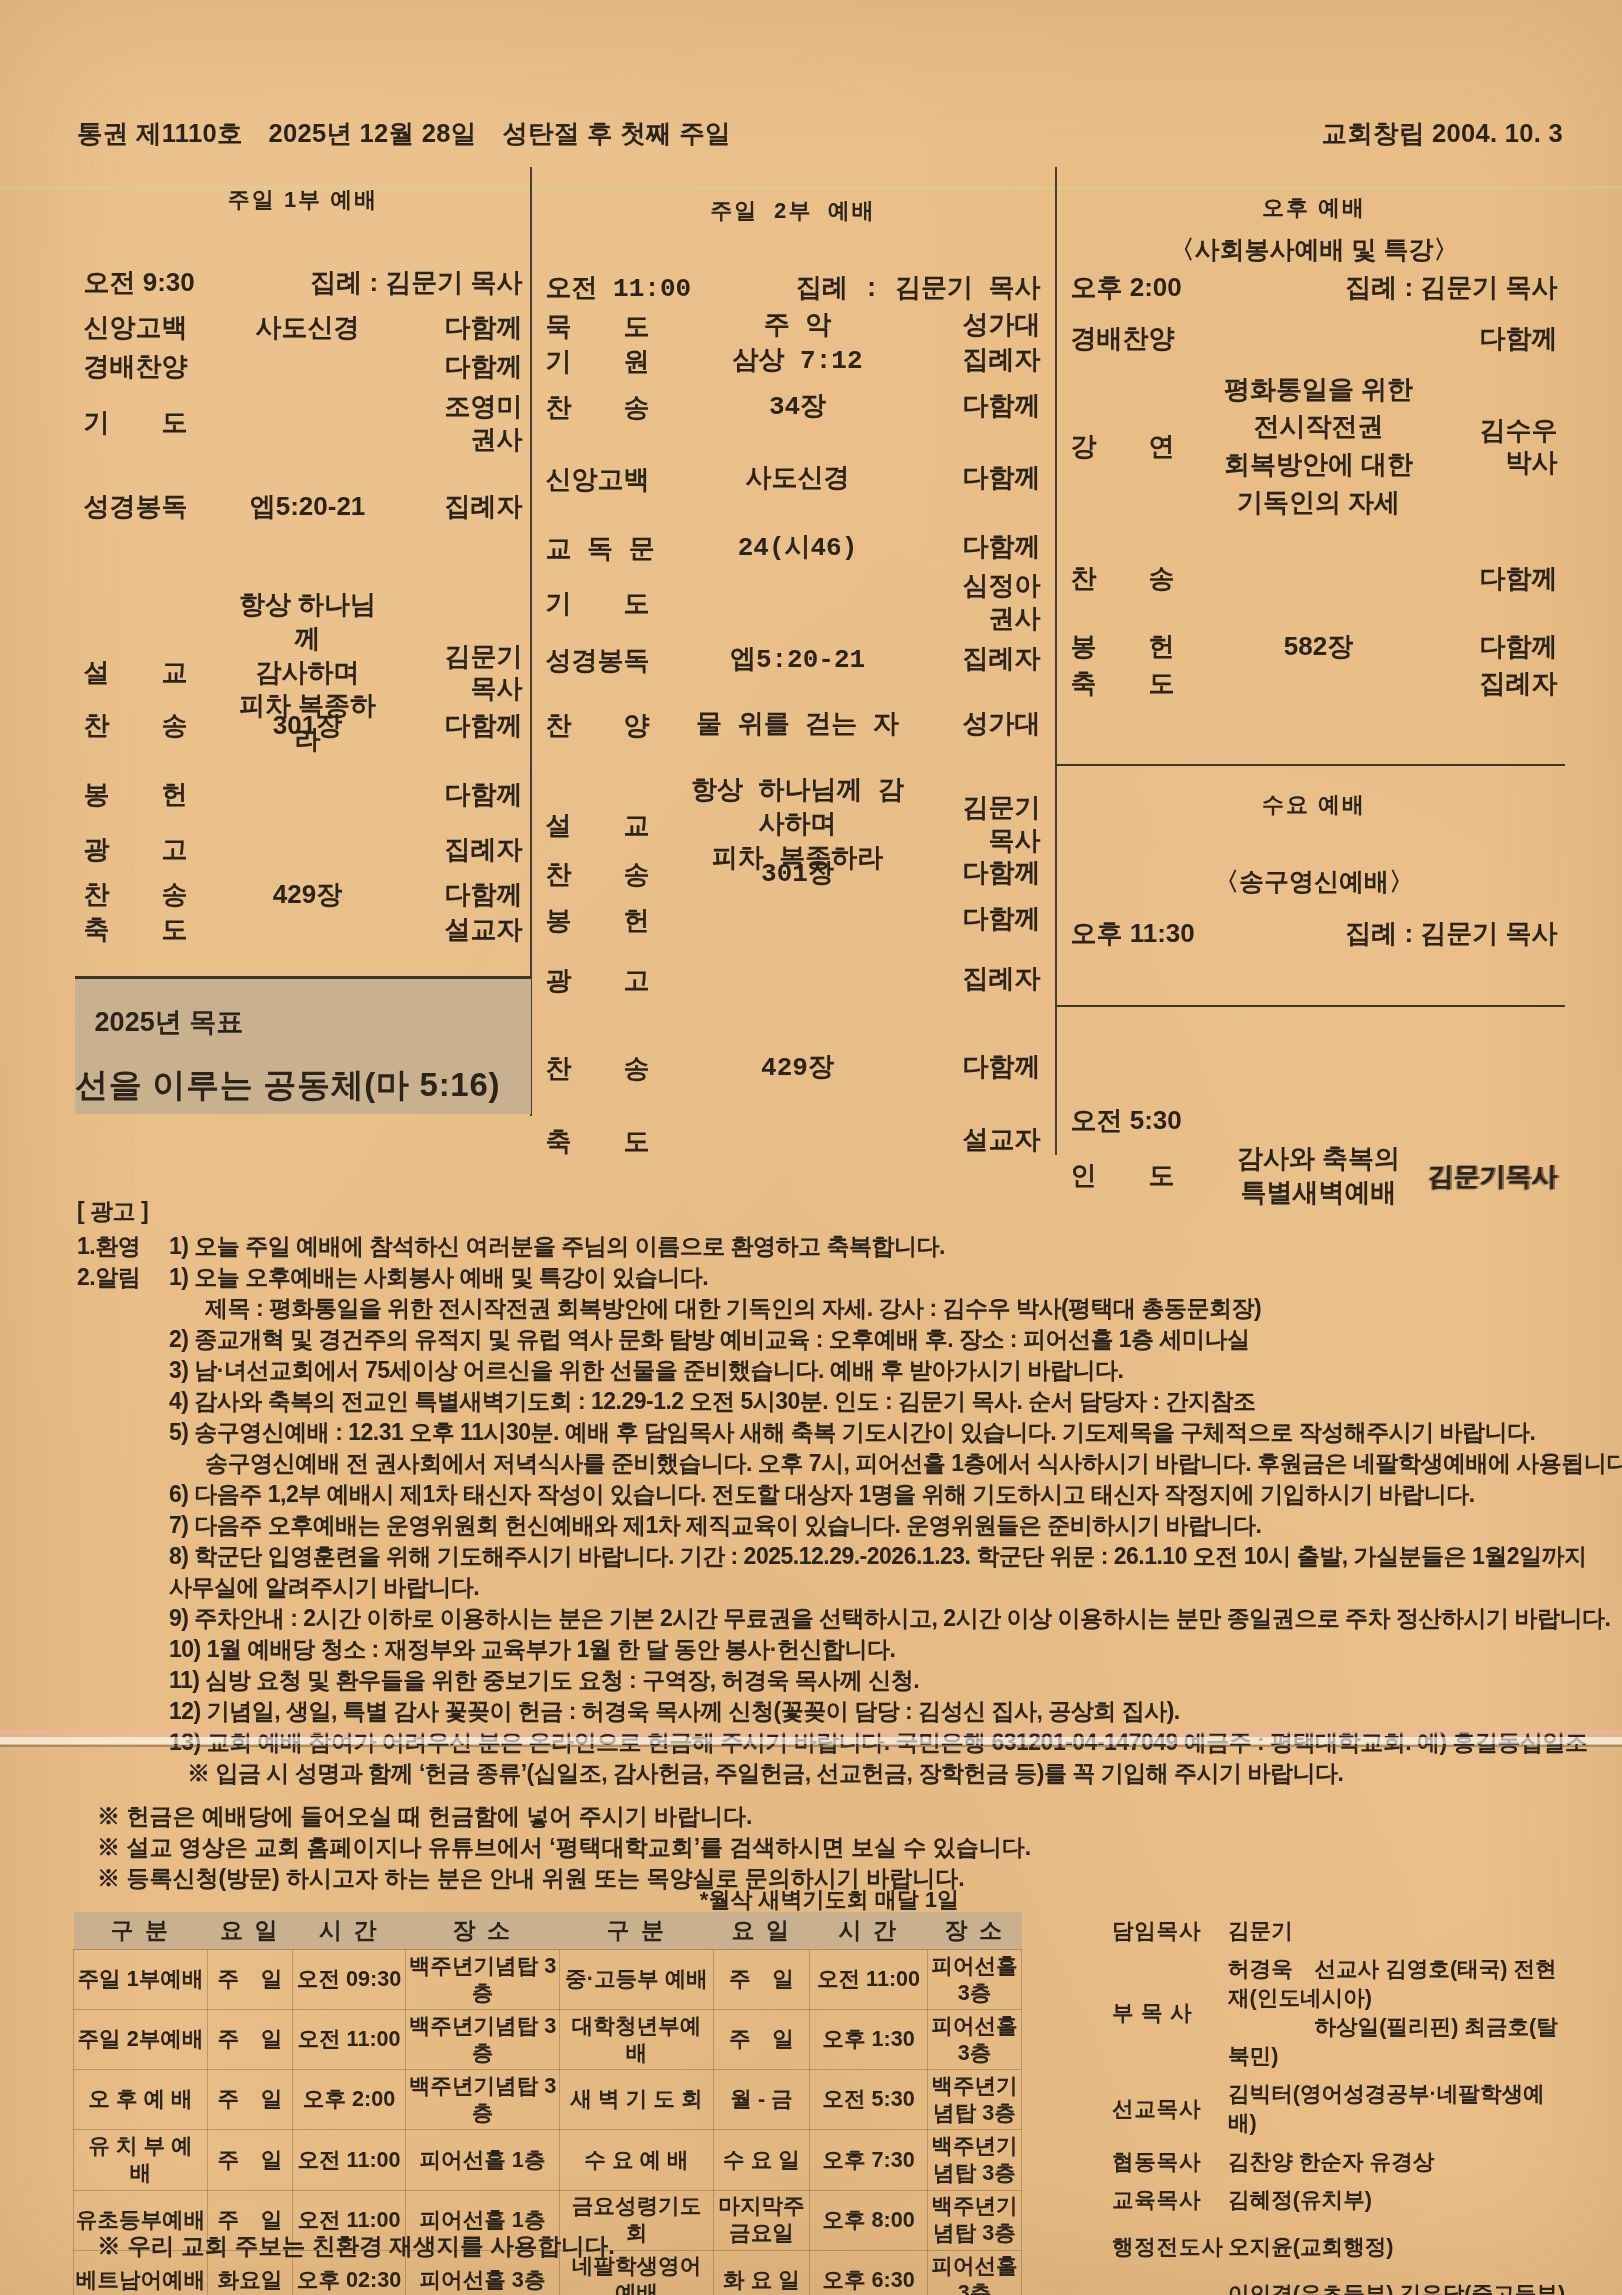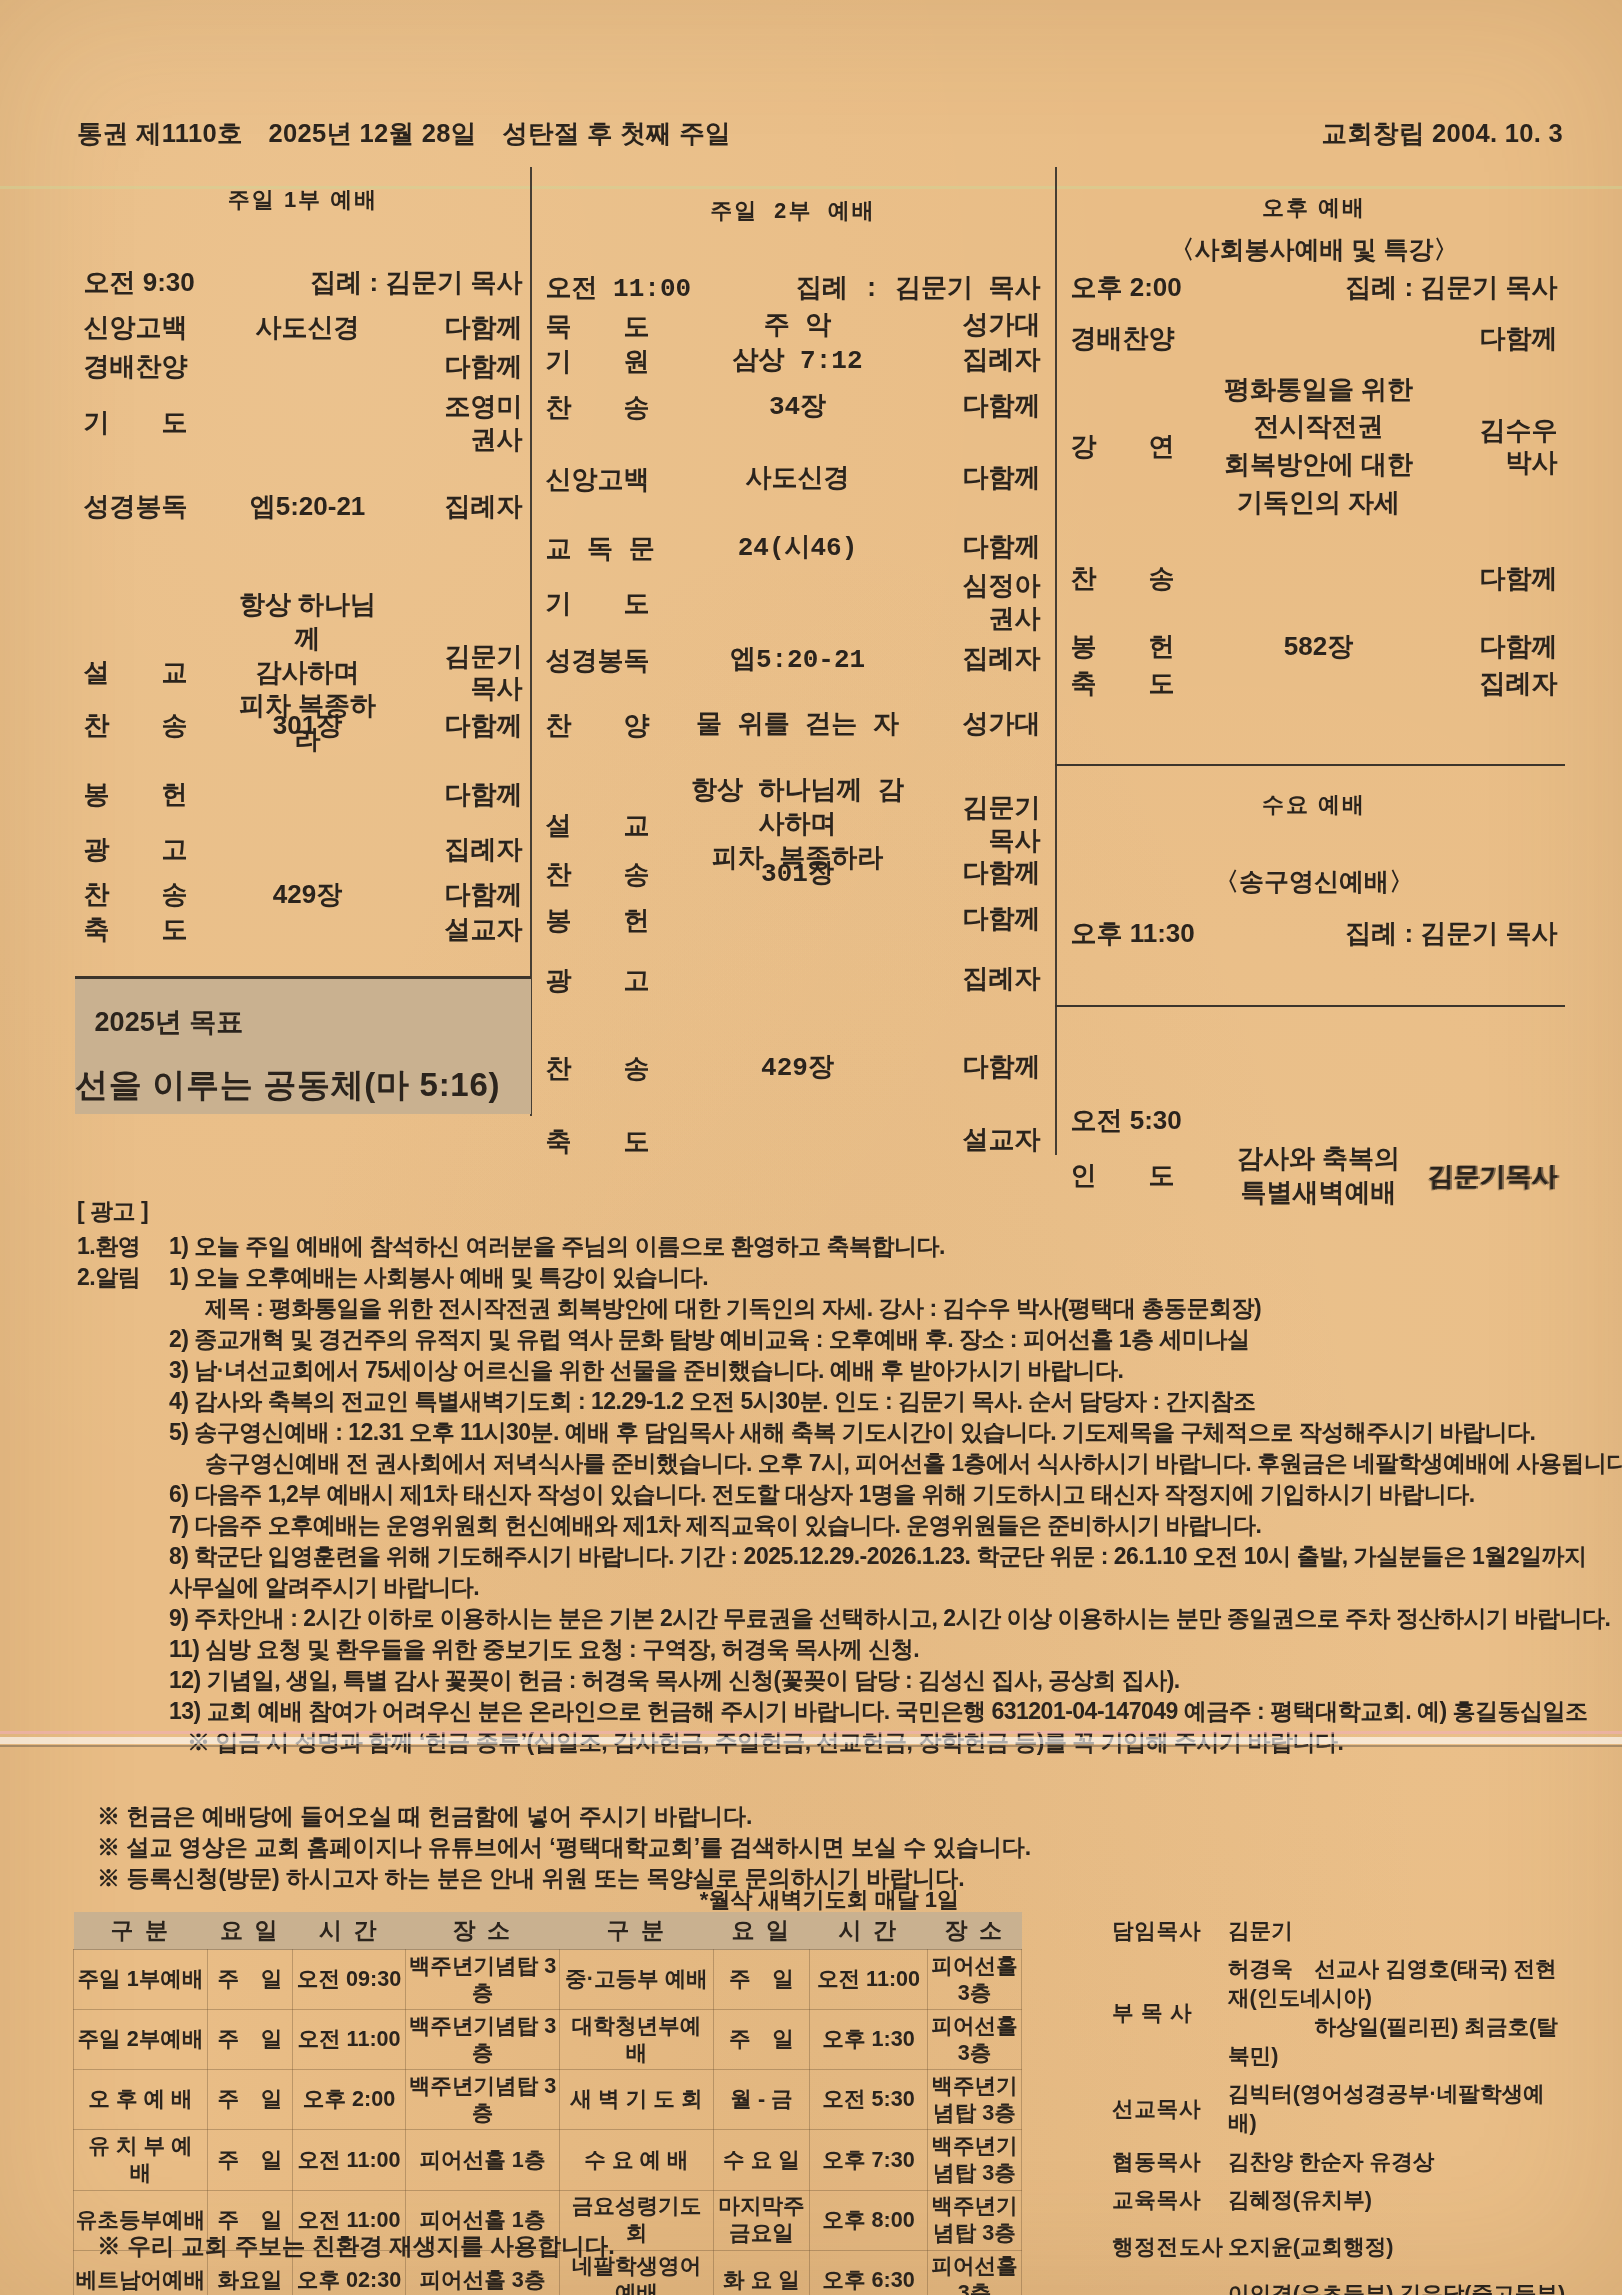--- a/index.html
+++ b/index.html
@@ -312,20 +312,21 @@
     <div class="ind1">2) 종교개혁 및 경건주의 유적지 및 유럽 역사 문화 탐방 예비교육 : 오후예배 후. 장소 : 피어선홀 1층 세미나실</div>
     <div class="ind1">3) 남·녀선교회에서 75세이상 어르신을 위한 선물을 준비했습니다. 예배 후 받아가시기 바랍니다.</div>
     <div class="ind1">4) 감사와 축복의 전교인 특별새벽기도회 : 12.29-1.2 오전 5시30분. 인도 : 김문기 목사. 순서 담당자 : 간지참조</div>
     <div class="ind1">5) 송구영신예배 : 12.31 오후 11시30분. 예배 후 담임목사 새해 축복 기도시간이 있습니다. 기도제목을 구체적으로 작성해주시기 바랍니다.</div>
     <div class="ind2">송구영신예배 전 권사회에서 저녁식사를 준비했습니다. 오후 7시, 피어선홀 1층에서 식사하시기 바랍니다. 후원금은 네팔학생예배에 사용됩니다.</div>
     <div class="ind1">6) 다음주 1,2부 예배시 제1차 태신자 작성이 있습니다. 전도할 대상자 1명을 위해 기도하시고 태신자 작정지에 기입하시기 바랍니다.</div>
     <div class="ind1">7) 다음주 오후예배는 운영위원회 헌신예배와 제1차 제직교육이 있습니다. 운영위원들은 준비하시기 바랍니다.</div>
     <div class="ind1">8) 학군단 입영훈련을 위해 기도해주시기 바랍니다. 기간 : 2025.12.29.-2026.1.23. 학군단 위문 : 26.1.10 오전 10시 출발, 가실분들은 1월2일까지</div>
     <div class="ind1">사무실에 알려주시기 바랍니다.</div>
     <div class="ind1">9) 주차안내 : 2시간 이하로 이용하시는 분은 기본 2시간 무료권을 선택하시고, 2시간 이상 이용하시는 분만 종일권으로 주차 정산하시기 바랍니다.</div>
+    <div class="ind1">10) 1월 예배당 청소 : 재정부와 교육부가 1월 한 달 동안 봉사·헌신합니다.</div>
     <div class="ind1">11) 심방 요청 및 환우들을 위한 중보기도 요청 : 구역장, 허경욱 목사께 신청.</div>
     <div class="ind1">12) 기념일, 생일, 특별 감사 꽃꽂이 헌금 : 허경욱 목사께 신청(꽃꽂이 담당 : 김성신 집사, 공상희 집사).</div>
     <div class="ind1">13) 교회 예배 참여가 어려우신 분은 온라인으로 헌금해 주시기 바랍니다. 국민은행 631201-04-147049 예금주 : 평택대학교회. 예) 홍길동십일조</div>
     <div class="ind3">※ 입금 시 성명과 함께 ‘헌금 종류’(십일조, 감사헌금, 주일헌금, 선교헌금, 장학헌금 등)를 꼭 기입해 주시기 바랍니다.</div>
   </section>
 
   <div class="art-pink"></div>
   <div class="art-white"></div>
   <div class="art-dark"></div>
 

